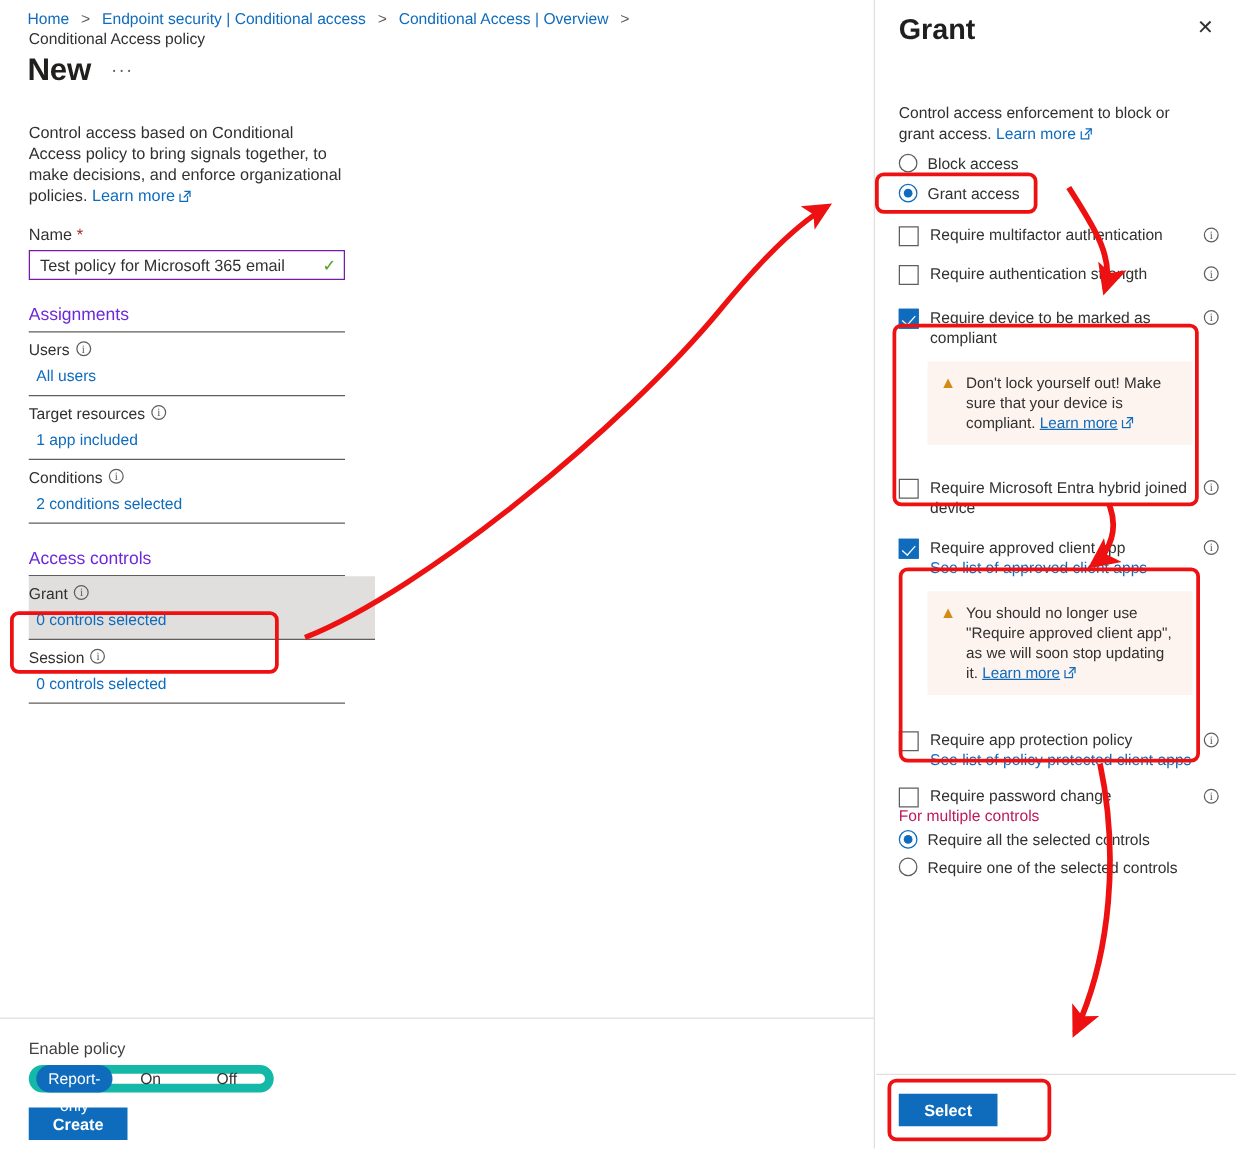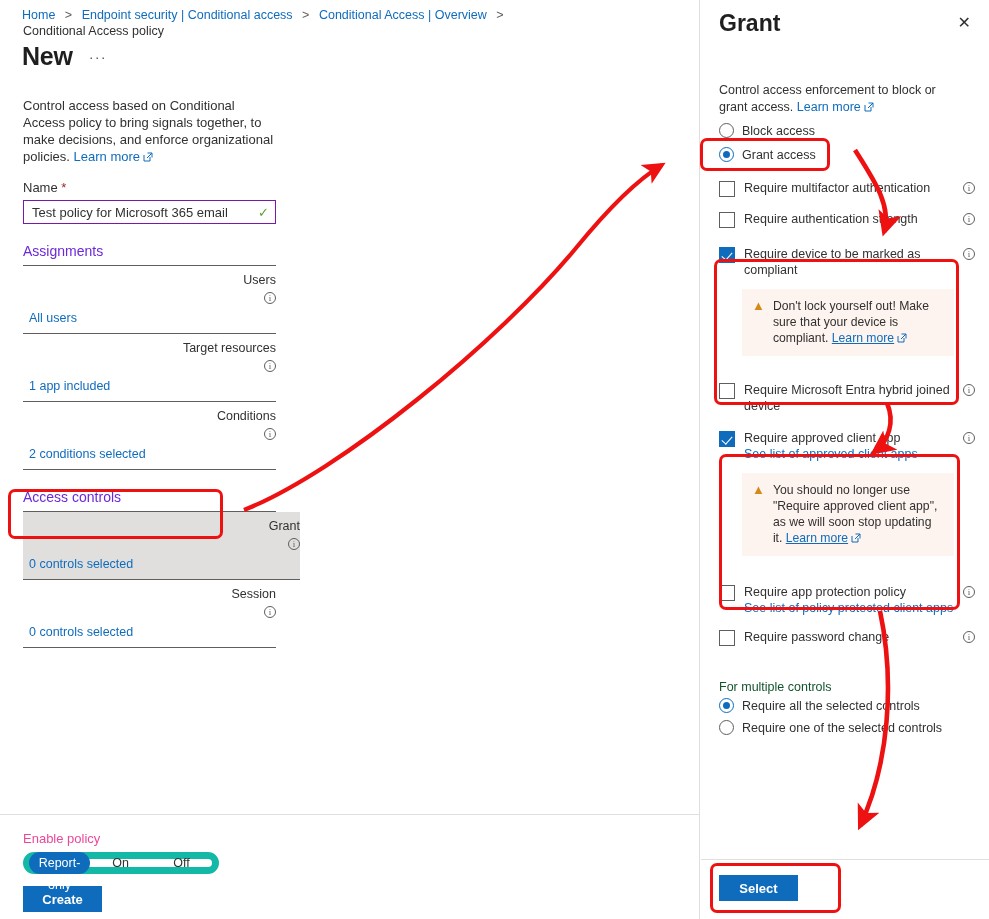--- a/index.html
+++ b/index.html
@@ -103,23 +103,22 @@
     width: 253px;
     border-bottom: 1px solid #605e5c;
     padding: 7px 0 8px 0;
     cursor: pointer;
   }
   .row-item.hovered { background: #e1dfdd; width: 277px; padding-left: 0; }
   .row-label {
     font-size: 12.5px;
     color: #323130;
     display: flex;
-    align-items: flex-end;
+    align-items: flex-start;
     gap: 5px;
-    flex-direction: column;
   }
   .row-value {
     margin-top: 7px;
     font-size: 12.5px;
     color: #0f6cbd;
     padding-left: 6px;
   }
   .info-ico {
     display: inline-block;
     width: 12px; height: 12px;
@@ -134,21 +133,21 @@
 
   
   #left-footer {
     position: absolute;
     left: 0; bottom: 0;
     width: 700px;
     height: 105px;
     border-top: 1px solid #e1dfdd;
     padding: 16px 0 0 23px;
   }
-  #enable-label { font-size: 13px; color: #ec4899; }
+  #enable-label { font-size: 13px; color: #404040; }
   #toggle-group {
     margin-top: 6px;
     width: 196px; height: 22px;
     border: 7px solid #14b8a6;
     border-radius: 12px;
     display: flex;
     align-items: center;
     position: relative;
     background: #fff;
   }
@@ -304,23 +303,22 @@
     line-height: 15px;
   }
   .warn-text {
     font-size: 12.2px;
     line-height: 16px;
     color: #323130;
   }
   .warn-text .link { text-decoration: underline; }
 
   #multi-head {
-    margin-top: 34px;
-    font-size: 12.5px;
-    color: #14532d;
+    font-size: 12.5px;
+    color: #be185d;
   }
 
   #grant-footer {
     position: absolute;
     left: 0; bottom: 0;
     width: 288px; height: 60px;
     border-top: 1px solid #e1dfdd;
     padding: 15px 0 0 18px;
   }
   #select-btn {

